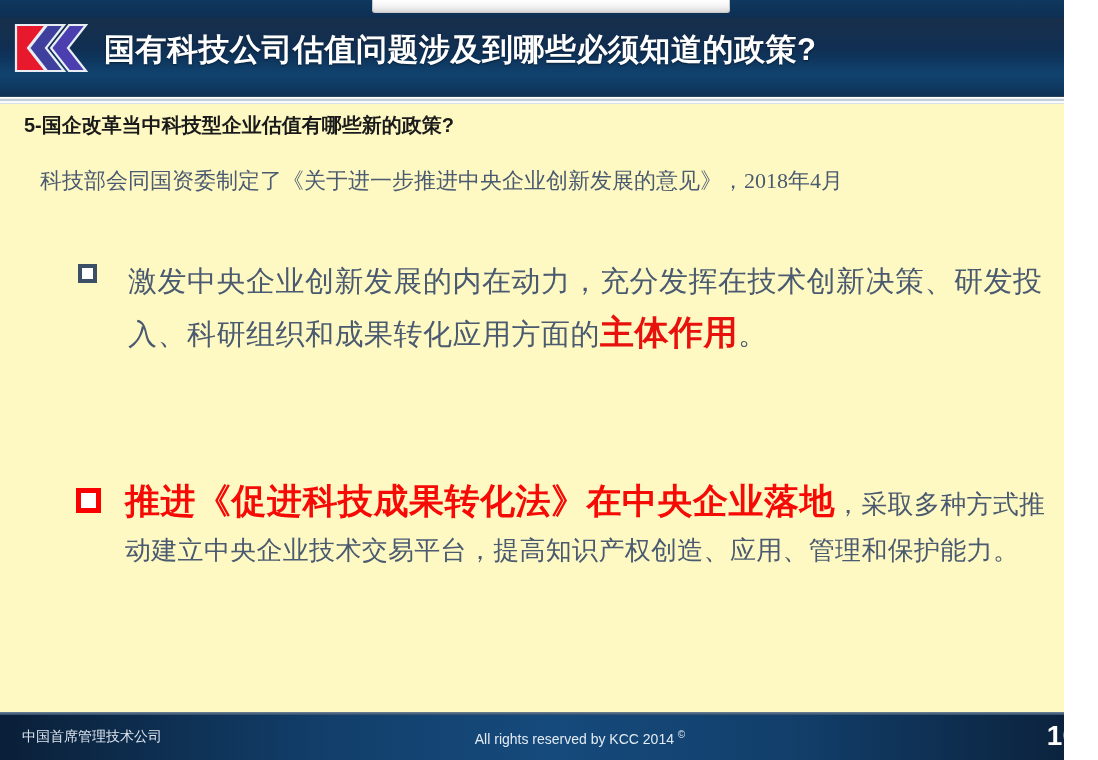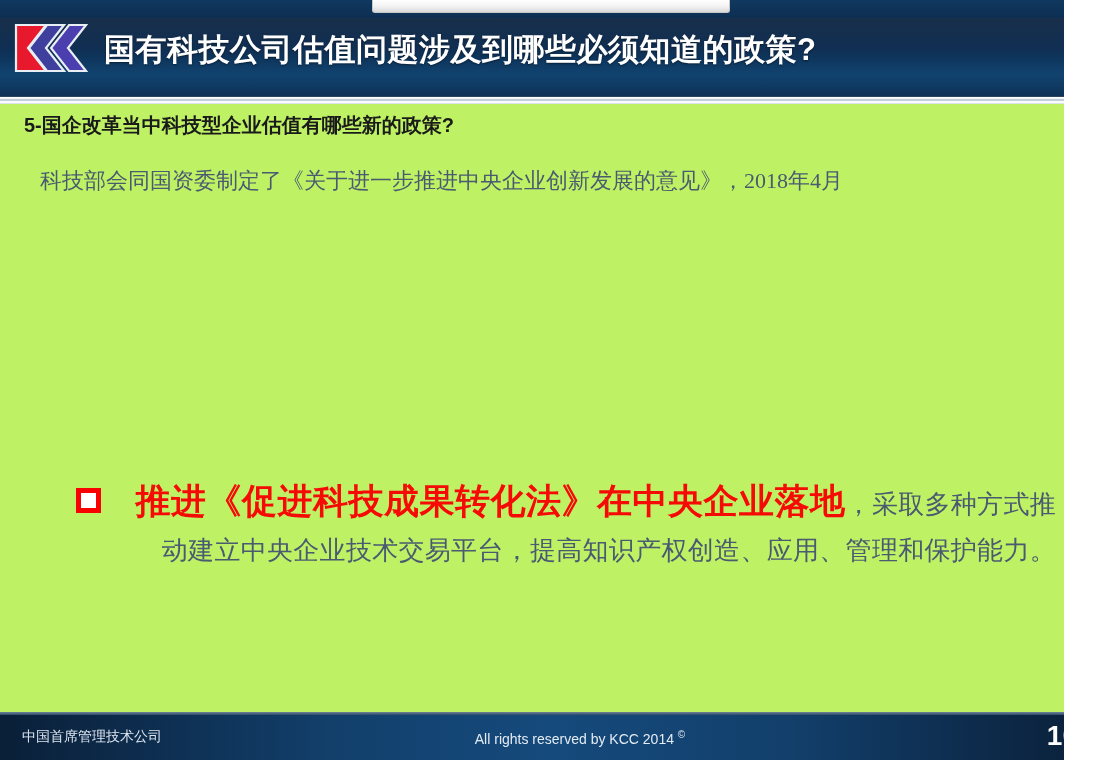--- a/index.html
+++ b/index.html
@@ -78,21 +78,21 @@
     letter-spacing: 0.5px;
     white-space: nowrap;
     text-shadow: 0 1px 2px rgba(0,0,0,0.45);
   }
 
   
   .body-area {
     position: absolute;
     left: 0; top: 104px;
     width: 1098px; height: 608px;
-    background: #bef264;
+    background: #fef9c3;
   }
 
   .section-heading {
     position: absolute;
     left: 24px; top: 8px;
     font-size: 20px;
     font-weight: bold;
     color: #1a1a1a;
     white-space: nowrap;
   }
@@ -107,21 +107,21 @@
     text-align: center;
   }
 
   
   .bullet-block {
     position: absolute;
     display: flex;
     align-items: flex-start;
   }
   .bullet-1 { left: 78px; top: 152px; width: 970px; }
-  .bullet-2 { left: 76px; top: 375px; width: 980px; text-align: right; }
+  .bullet-2 { left: 76px; top: 375px; width: 980px; }
 
   .marker {
     flex: 0 0 auto;
     box-sizing: border-box;
   }
   .marker-blue {
     width: 19px; height: 19px;
     border: 4px solid #3d4f66;
     background: #ffffff;
     margin-top: 8px;
@@ -225,20 +225,26 @@
   <div class="header-title">国有科技公司估值问题涉及到哪些必须知道的政策?</div>
 
   <div class="header-rule"></div>
 
   <div class="body-area">
 
     <div class="section-heading">5-国企改革当中科技型企业估值有哪些新的政策?</div>
 
     <div class="policy-note">科技部会同国资委制定了《关于进一步推进中央企业创新发展的意见》，2018年4月</div>
 
+    <div class="bullet-block bullet-1">
+      <div class="marker marker-blue"></div>
+      <div class="bullet-text-1">
+        <span>激发中央企业创新发展的内在动力，充分发挥在技术创新决策、研发投入、科研组织和成果转化应用方面的</span><span class="em-red">主体作用</span><span>。</span>
+      </div>
+    </div>
 
     <div class="bullet-block bullet-2">
       <div class="marker marker-red"></div>
       <div class="bullet-text-2">
         <span class="b2-lead">推进《促进科技成果转化法》在中央企业落地</span><span class="b2-rest">，采取多种方式推动建立中央企业技术交易平台，提高知识产权创造、应用、管理和保护能力。</span>
       </div>
     </div>
 
   </div>
 

